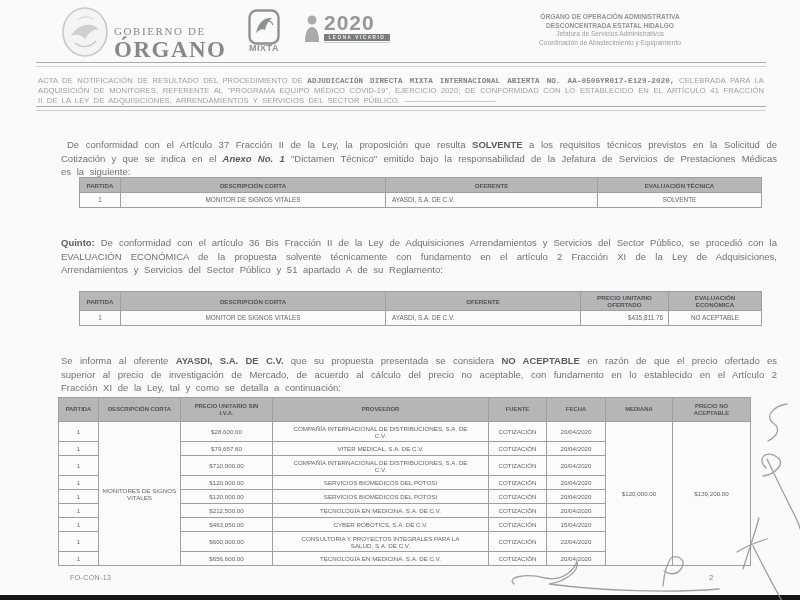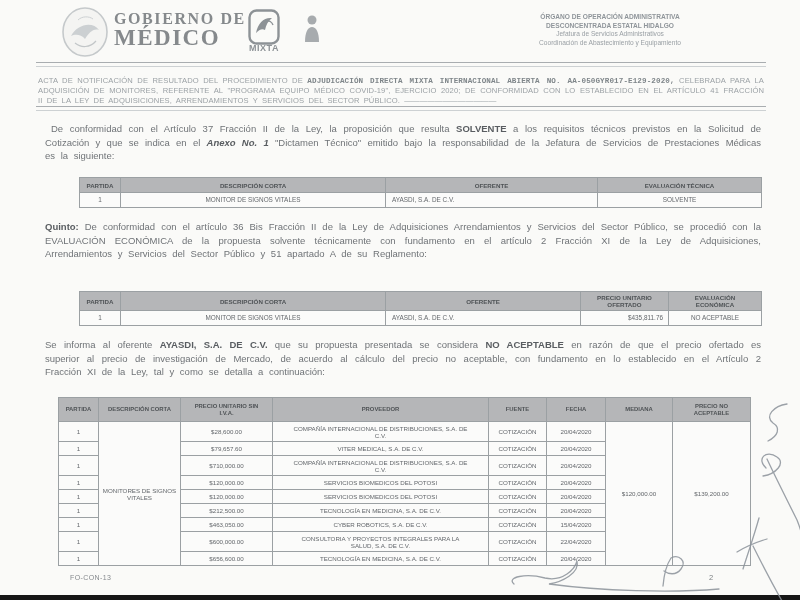--- a/index.html
+++ b/index.html
@@ -1,42 +1,42 @@
 <!DOCTYPE html>
 <html><head>
 <meta charset="utf-8">
 <style>
   html,body{margin:0;padding:0;}
   .page{position:relative;width:800px;height:600px;background:#fafaf8;overflow:hidden;
         font-family:"Liberation Sans",sans-serif;color:#6f7377;}
   
   .seal{position:absolute;left:60px;top:6px;width:50px;height:52px;}
   .gob{position:absolute;left:114px;top:12px;color:#85898c;font-family:"Liberation Serif",serif;}
-  .gob .l1{font-size:16px;font-weight:bold;letter-spacing:1.6px;line-height:14px;}
+  .gob .l1{font-size:11px;font-weight:normal;letter-spacing:1.6px;line-height:14px;margin-top:12px;}
   .gob .l2{font-size:23px;font-weight:bold;letter-spacing:1.5px;line-height:24px;}
   .imss{position:absolute;left:246px;top:9px;width:36px;height:48px;text-align:center;}
   .imss svg{display:block;margin:0 auto;}
   .imss .lbl{font-size:9px;font-weight:bold;color:#8d9296;letter-spacing:.5px;margin-top:-2px;}
   .leona{position:absolute;left:303px;top:13px;display:flex;align-items:flex-start;}
   .leona .col{margin-left:4px;}
   .leona .yr{font-size:21px;font-weight:bold;color:#94989b;letter-spacing:1px;line-height:20px;}
   .leona .band{margin-top:1px;background:#797d80;color:#f2f2f0;font-size:4.6px;font-weight:bold;
                letter-spacing:1.6px;text-align:center;padding:1px 0;width:66px;}
   .leona .micro{margin-top:1px;height:2px;border-top:1px solid #c9cdcf;width:66px;}
   .office{position:absolute;left:505px;top:13px;width:210px;text-align:center;
           font-size:6.6px;line-height:8.6px;color:#999fa4;color:#979ca1;}
   .office .b{font-weight:bold;color:#8f959a;display:block;}
   .office .n{display:block;color:#9aa0a5;}
   .rule{position:absolute;left:36px;width:730px;height:3px;border-top:1px solid #a9adb0;border-bottom:1px solid #cdd1d3;}
   
   .acta{position:absolute;left:38px;top:68px;width:726px;font-size:7.6px;line-height:10.2px;
         color:#9ba1a5;text-align:justify;word-spacing:2px;letter-spacing:.1px;}
   .acta b{color:#7f868a;font-family:Liberation Mono, monospace;}
   .para{position:absolute;left:45px;top:0;width:716px;font-size:9.5px;line-height:13.6px;
-        text-align:justify;word-spacing:3px;color:#6f7377;margin:0;}
+        text-align:justify;word-spacing:3px;color:#6f7377;margin:16px;}
   .para b{color:#595d61;}
   .para .bi{font-weight:bold;font-style:italic;color:#595d61;}
   
   table{position:absolute;border-collapse:collapse;table-layout:fixed;}
   th,td{border:1px solid #9ba0a3;overflow:hidden;}
   th{background:#b5b6b8;color:#4f5356;font-weight:bold;text-transform:uppercase;
      font-size:6.2px;line-height:7px;padding:1px 2px;text-align:center;}
   td{font-size:6.4px;line-height:7.4px;color:#63676b;padding:1px 3px;text-align:center;background:#fbfbfa;}
   td.left{text-align:left;padding-left:6px;}
   td.right{text-align:right;padding-right:5px;}
@@ -59,37 +59,42 @@
     <svg width="50" height="52" viewBox="0 0 50 52">
       <ellipse cx="25" cy="26" rx="22" ry="24" fill="#f4f4f2" stroke="#c5c9cb" stroke-width="1.6"></ellipse>
       <path d="M11 30 C17 18 33 15 39 24 C33 22 29 27 25 33 C21 28 15 28 11 30 Z" fill="#ccd0d2"></path>
       <path d="M15 37 C21 42 30 42 36 35" stroke="#c2c6c8" stroke-width="1.2" fill="none"></path>
       <path d="M18 14 C22 10 29 10 33 13" stroke="#cdd1d3" stroke-width="1" fill="none"></path>
     </svg>
   </div>
 
   <div class="gob">
     <div class="l1">GOBIERNO DE</div>
-    <div class="l2">MÉDICO</div>
+    <div class="l2">ÓRGANO</div>
   </div>
 
   <div class="imss">
     <svg width="32" height="36" viewBox="0 0 32 36">
       <rect x="1.5" y="1.5" width="29" height="33" rx="7" fill="none" stroke="#8d9296" stroke-width="2.4"></rect>
       <path d="M8 24 C10 14 16 8 24 9 C20 12 18 16 17 21 C14 19 11 21 8 24 Z" fill="#8d9296"></path>
       <path d="M18 12 C21 11 24 13 25 16" stroke="#8d9296" stroke-width="1.4" fill="none"></path>
     </svg>
     <div class="lbl">MIXTA</div>
   </div>
 
   <div class="leona">
     <svg width="17" height="30" viewBox="0 0 17 30">
       <circle cx="9" cy="7" r="4.5" fill="#a7abae"></circle>
       <path d="M2 29 C2 19 5 14 9 14 C13 14 16 19 16 29 Z" fill="#a7abae"></path>
     </svg>
+    <div class="col">
+      <div class="yr">2020</div>
+      <div class="band">LEONA VICARIO</div>
+      <div class="micro"></div>
+    </div>
   </div>
 
   <div class="office">
     <span class="b">ÓRGANO DE OPERACIÓN ADMINISTRATIVA</span>
     <span class="b">DESCONCENTRADA  ESTATAL HIDALGO</span>
     <span class="n">Jefatura de Servicios Administrativos</span>
     <span class="n">Coordinación de Abastecimiento y Equipamiento</span>
   </div>
 
   <div class="rule" style="top:62px"></div>

